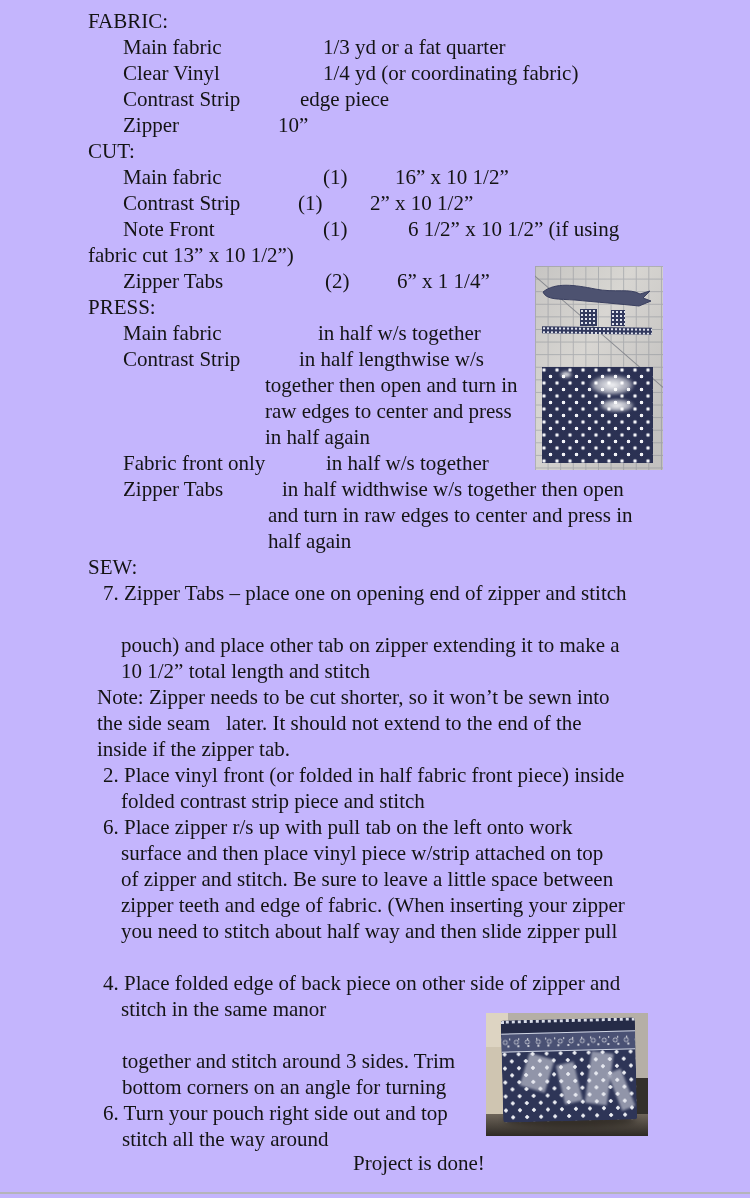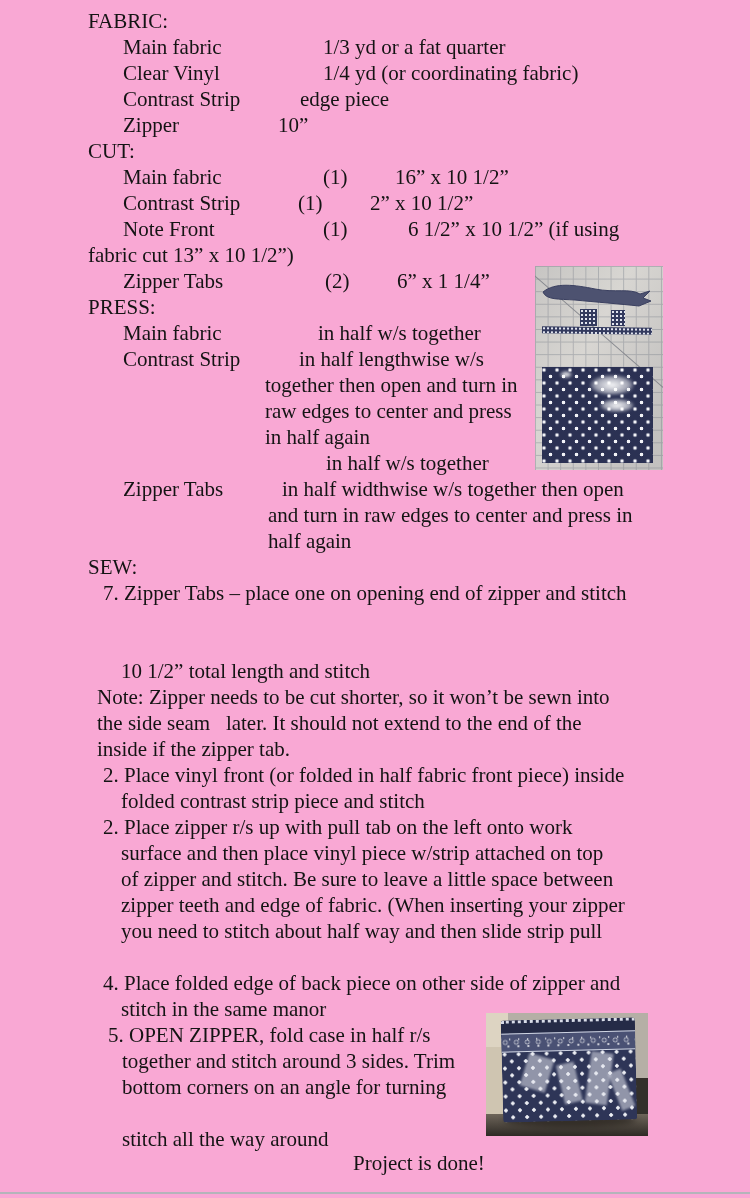--- a/index.html
+++ b/index.html
@@ -1,16 +1,16 @@
 <!DOCTYPE html>
 <html><head>
 <meta charset="utf-8">
 <style>
   html,body{margin:0;padding:0;background:#ffffff;}
-  .page{position:relative;width:750px;height:1198px;background:#f9a8d4;overflow:hidden;
+  .page{position:relative;width:750px;height:1198px;background:#c4b5fd;overflow:hidden;
         font-family:"Liberation Serif",serif;color:#141414;}
   .ln{position:absolute;font-size:21px;line-height:26px;white-space:pre;}
   .divider{position:absolute;left:0;top:1192px;width:750px;height:2px;background:#b4b4ba;}
 
   
   .photo{position:absolute;overflow:hidden;}
   #photo1{left:535px;top:266px;width:128px;height:204px;background:#d8d6d2;}
   #photo1 .mat-grid{position:absolute;inset:0;opacity:.55;
      background-image:linear-gradient(#8f939b 1px,transparent 1px),
                       linear-gradient(90deg,#8f939b 1px,transparent 1px);
@@ -88,44 +88,46 @@
   <div class="ln" style="left:397px;top:268px">6” x 1 1/4”</div>
 
   <div class="ln" style="left:88px;top:294px">PRESS:</div>
   <div class="ln" style="left:123px;top:320px">Main fabric</div>
   <div class="ln" style="left:318px;top:320px">in half w/s together</div>
   <div class="ln" style="left:123px;top:346px">Contrast Strip</div>
   <div class="ln" style="left:299px;top:346px">in half lengthwise w/s</div>
   <div class="ln" style="left:265px;top:372px">together then open and turn in</div>
   <div class="ln" style="left:265px;top:398px">raw edges to center and press</div>
   <div class="ln" style="left:265px;top:424px">in half again</div>
+  <div class="ln" style="left:123px;top:450px">Fabric front only</div>
   <div class="ln" style="left:326px;top:450px">in half w/s together</div>
   <div class="ln" style="left:123px;top:476px">Zipper Tabs</div>
   <div class="ln" style="left:268px;top:502px">and turn in raw edges to center and press in</div>
   <div class="ln" style="left:282px;top:476px">in half widthwise w/s together then open</div>
   <div class="ln" style="left:268px;top:528px">half again</div>
 
   <div class="ln" style="left:88px;top:554px">SEW:</div>
   <div class="ln" style="left:103px;top:580px">7. Zipper Tabs – place one on opening end of zipper and stitch</div>
+  <div class="ln" style="left:121px;top:632px">pouch) and place other tab on zipper extending it to make a</div>
   <div class="ln" style="left:121px;top:658px">10 1/2” total length and stitch</div>
   <div class="ln" style="left:97px;top:684px">Note: Zipper needs to be cut shorter, so it won’t be sewn into</div>
   <div class="ln" style="left:97px;top:736px">inside if the zipper tab.</div>
   <div class="ln" style="left:97px;top:710px">the side seam   later. It should not extend to the end of the</div>
   <div class="ln" style="left:103px;top:762px">2. Place vinyl front (or folded in half fabric front piece) inside</div>
   <div class="ln" style="left:121px;top:788px">folded contrast strip piece and stitch</div>
-  <div class="ln" style="left:103px;top:814px">2. Place zipper r/s up with pull tab on the left onto work</div>
+  <div class="ln" style="left:103px;top:814px">6. Place zipper r/s up with pull tab on the left onto work</div>
   <div class="ln" style="left:121px;top:840px">surface and then place vinyl piece w/strip attached on top</div>
   <div class="ln" style="left:121px;top:866px">of zipper and stitch. Be sure to leave a little space between</div>
   <div class="ln" style="left:121px;top:892px">zipper teeth and edge of fabric. (When inserting your zipper</div>
-  <div class="ln" style="left:121px;top:918px">you need to stitch about half way and then slide strip pull</div>
+  <div class="ln" style="left:121px;top:918px">you need to stitch about half way and then slide zipper pull</div>
   <div class="ln" style="left:103px;top:970px">4. Place folded edge of back piece on other side of zipper and</div>
   <div class="ln" style="left:121px;top:996px">stitch in the same manor</div>
-  <div class="ln" style="left:108px;top:1022px">5. OPEN ZIPPER, fold case in half r/s</div>
   <div class="ln" style="left:122px;top:1048px">together and stitch around 3 sides. Trim</div>
   <div class="ln" style="left:122px;top:1074px">bottom corners on an angle for turning</div>
+  <div class="ln" style="left:103px;top:1100px">6. Turn your pouch right side out and top</div>
   <div class="ln" style="left:122px;top:1126px">stitch all the way around</div>
 
   <div class="ln" style="left:353px;top:1150px">Project is done!</div>
 
   <div class="photo" id="photo1">
     <div class="mat-grid"></div>
     <div class="diag" style="left:-4px;top:6px;width:300px;transform:rotate(41deg);"></div>
     <div class="mat-shade"></div>
     <svg id="p1-zip" viewBox="0 0 128 46">
       <path d="M8 16 C20 6 40 9 60 13 C80 17 95 12 105 18 L115 15 L108 22 L116 25 L104 30 C86 28 60 26 40 24 C24 23 11 24 8 16 Z" fill="#4d5270" stroke="#3b4060" stroke-width="1"></path>

